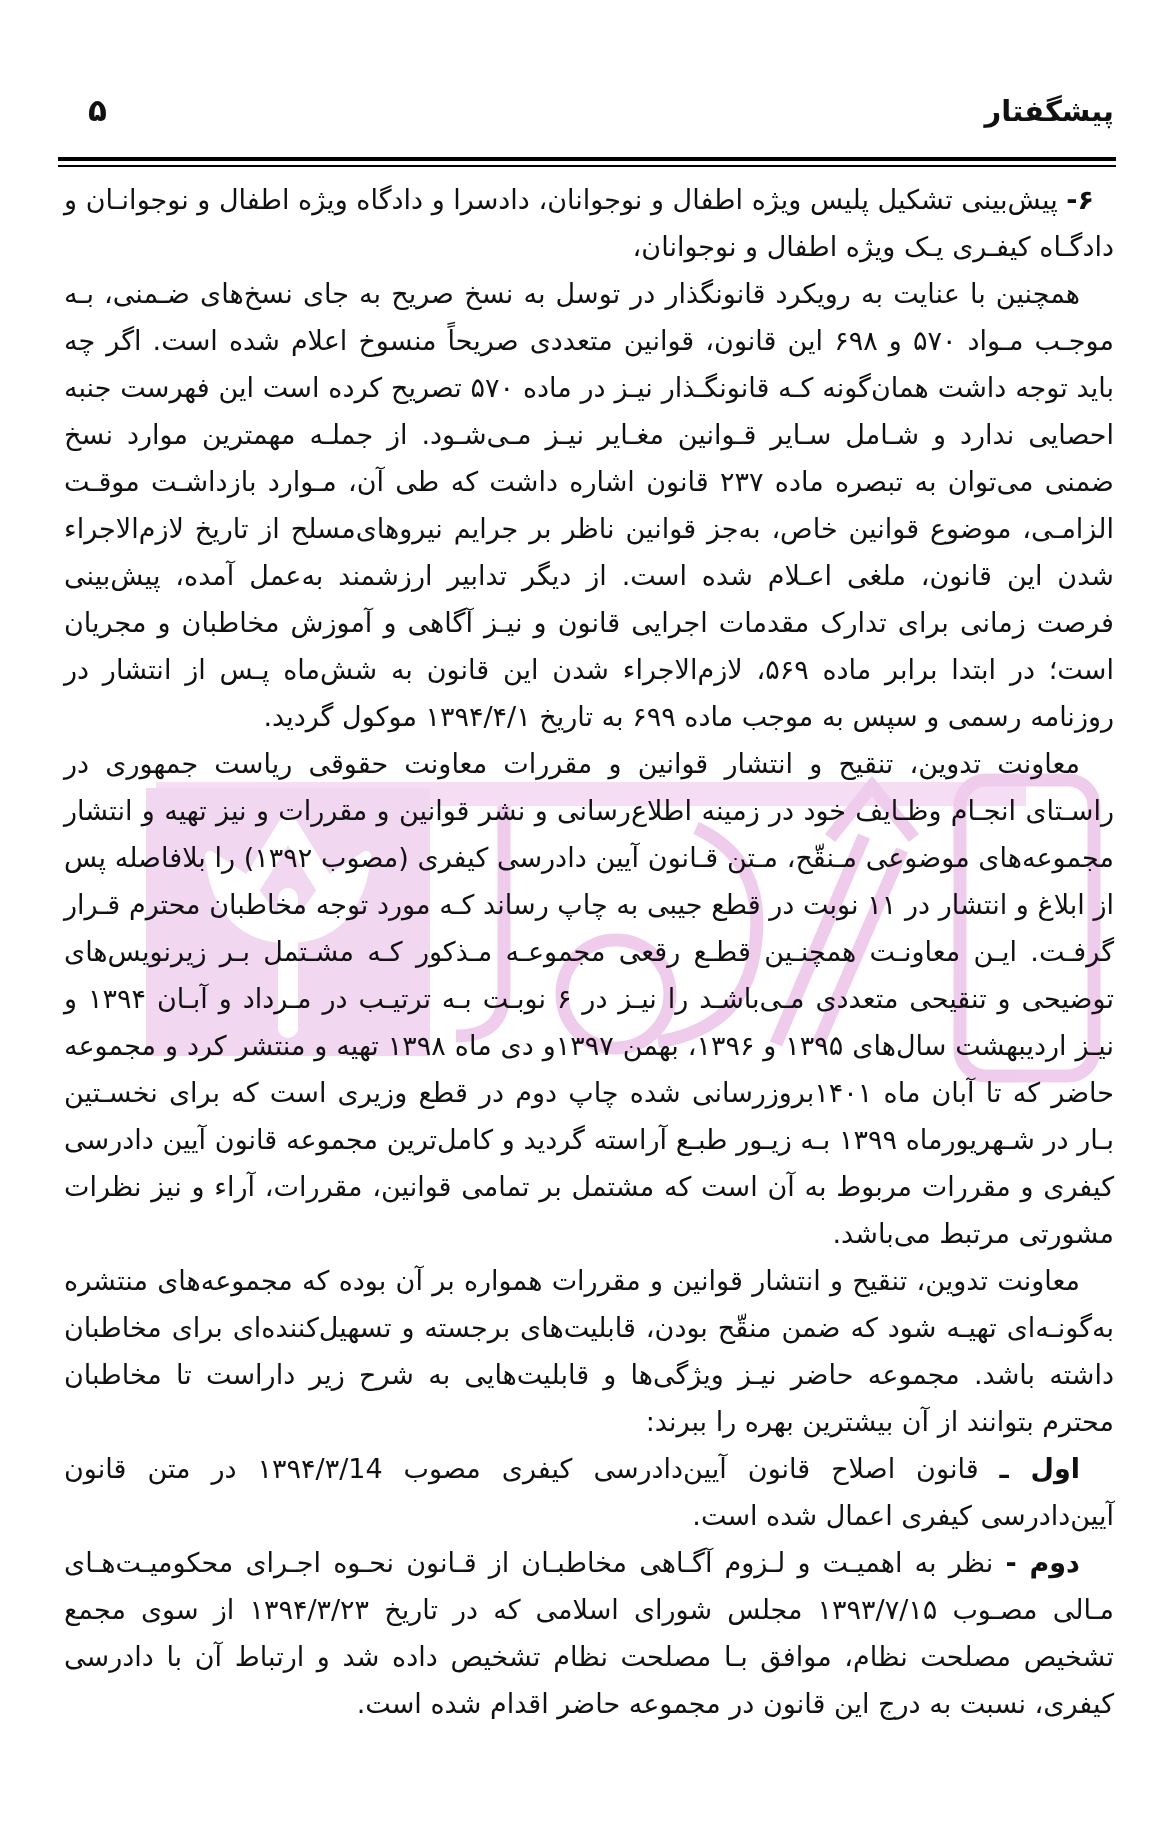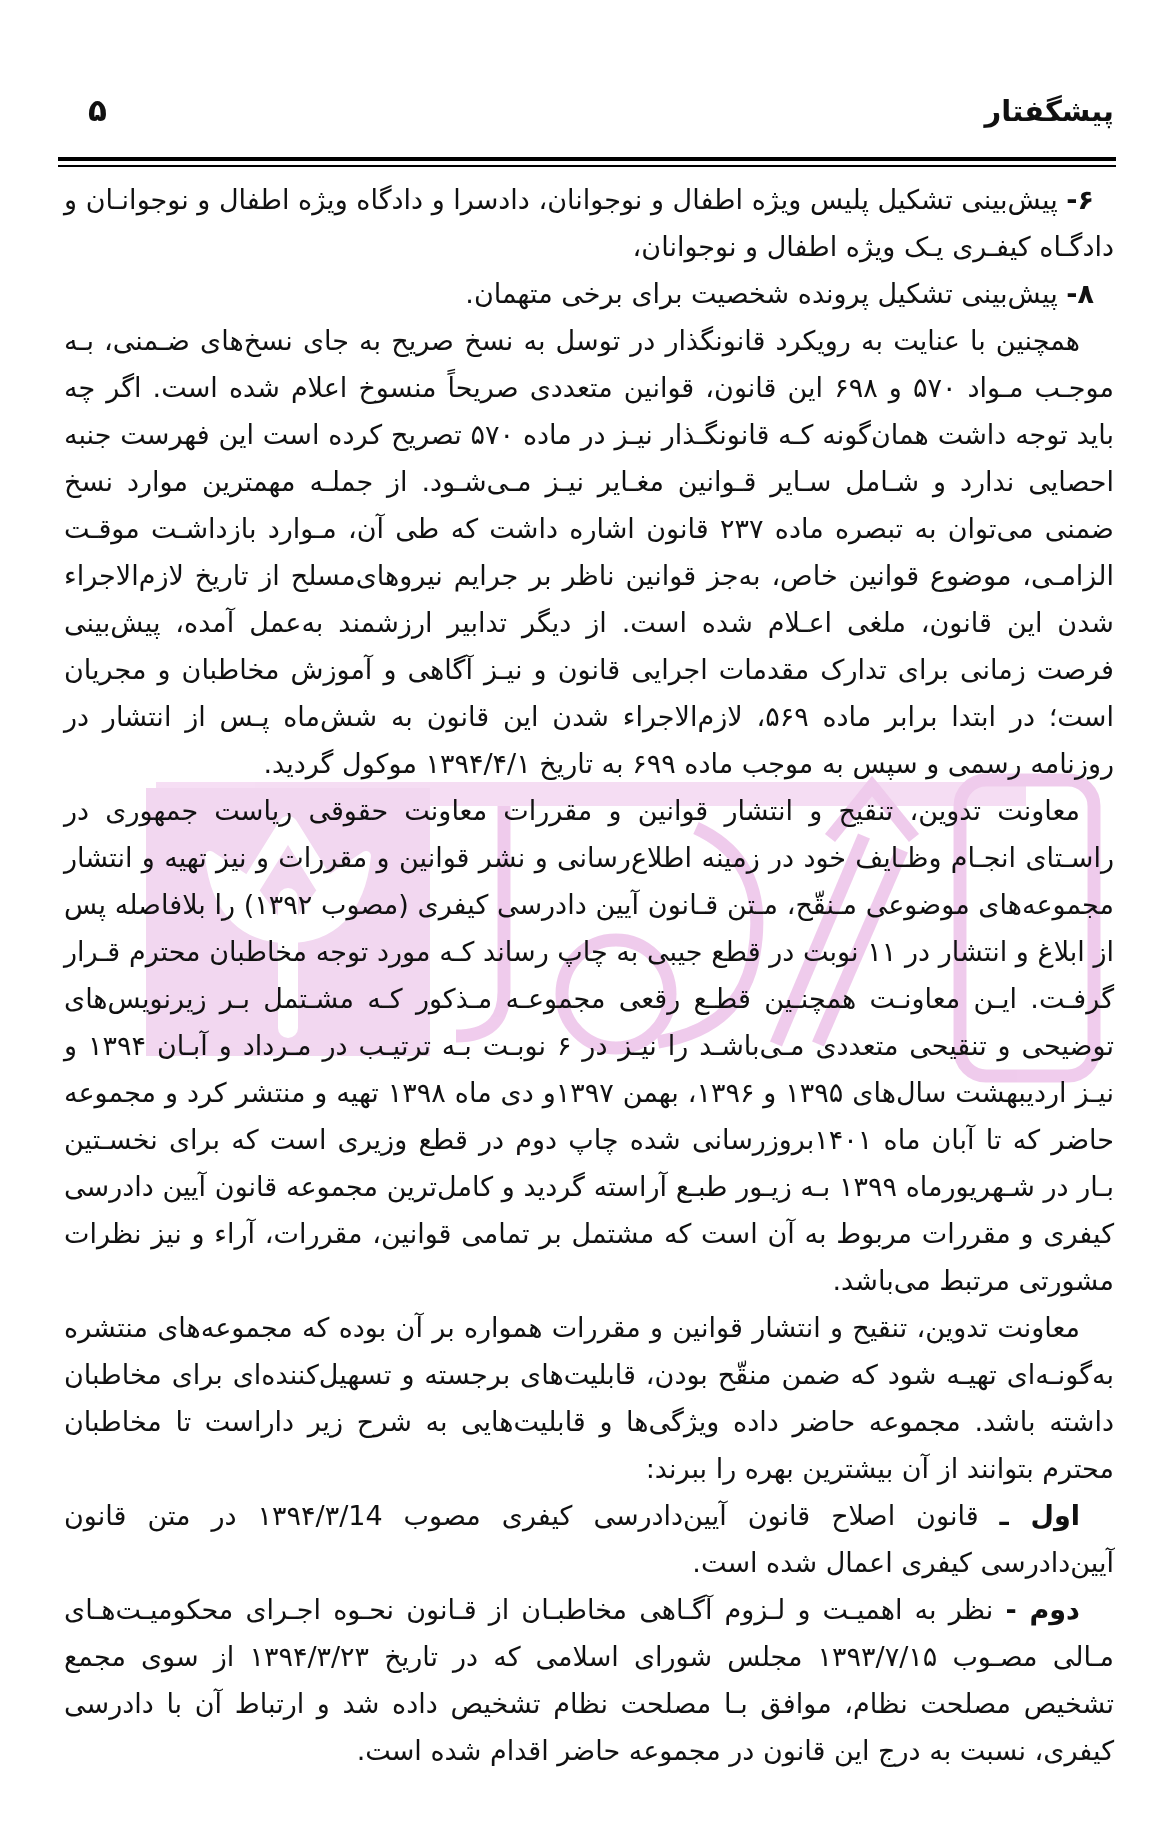--- a/index.html
+++ b/index.html
@@ -71,22 +71,21 @@
     <g stroke="#ffffff" stroke-width="20" fill="none" stroke-linecap="round" stroke-linejoin="round">
       <path d="M 212 340 V 210"></path>
       <path d="M 212 250 C 170 250 140 225 134 168 L 170 192 Z" fill="#ffffff" stroke-width="10"></path>
       <path d="M 212 250 C 254 250 284 225 290 168 L 254 192 Z" fill="#ffffff" stroke-width="10"></path>
       <path d="M 176 196 L 212 138 L 248 196"></path>
     </g>
   </svg>
 
   <div class="body-text">
     <p class="item"><b class="lead">۶-</b> <span>پیش‌بینی تشکیل پلیس ویژه اطفال و نوجوانان، دادسرا و دادگاه ویژه اطفال و نوجوانـان و دادگـاه کیفـری یـک ویژه اطفال و نوجوانان،</span></p>
-    <p class="item"><b class="lead">۸-</b> <span>پیش‌بینی تشکیل پرونده شخصیت برای برخی متهمان.</span></p>
     <p class="par"><span>همچنین با عنایت به رویکرد قانونگذار در توسل به نسخ صریح به جای نسخ‌های ضـمنی، بـه موجـب مـواد ۵۷۰ و ۶۹۸ این قانون، قوانین متعددی صریحاً منسوخ اعلام شده است. اگر چه باید توجه داشت همان‌گونه کـه قانونگـذار نیـز در ماده ۵۷۰ تصریح کرده است این فهرست جنبه احصایی ندارد و شـامل سـایر قـوانین مغـایر نیـز مـی‌شـود. از جملـه مهمترین موارد نسخ ضمنی می‌توان به تبصره ماده ۲۳۷ قانون اشاره داشت که طی آن، مـوارد بازداشـت موقـت الزامـی، موضوع قوانین خاص، به‌جز قوانین ناظر بر جرایم نیروهای‌مسلح از تاریخ لازم‌الاجراء شدن این قانون، ملغی اعـلام شده است. از دیگر تدابیر ارزشمند به‌عمل آمده، پیش‌بینی فرصت زمانی برای تدارک مقدمات اجرایی قانون و نیـز آگاهی و آموزش مخاطبان و مجریان است؛ در ابتدا برابر ماده ۵۶۹، لازم‌الاجراء شدن این قانون به شش‌ماه پـس از انتشار در روزنامه رسمی و سپس به موجب ماده ۶۹۹ به تاریخ ۱۳۹۴/۴/۱ موکول گردید.</span></p>
     <p class="par"><span>معاونت تدوین، تنقیح و انتشار قوانین و مقررات معاونت حقوقی ریاست جمهوری در راسـتای انجـام وظـایف خود در زمینه اطلاع‌رسانی و نشر قوانین و مقررات و نیز تهیه و انتشار مجموعه‌های موضوعی مـنقّح، مـتن قـانون آیین دادرسی کیفری (مصوب ۱۳۹۲) را بلافاصله پس از ابلاغ و انتشار در ۱۱ نوبت در قطع جیبی به چاپ رساند کـه مورد توجه مخاطبان محترم قـرار گرفـت. ایـن معاونـت همچنـین قطـع رقعی مجموعـه مـذکور کـه مشـتمل بـر زیرنویس‌های توضیحی و تنقیحی متعددی مـی‌باشـد را نیـز در ۶ نوبـت بـه ترتیـب در مـرداد و آبـان ۱۳۹۴ و نیـز اردیبهشت سال‌های ۱۳۹۵ و ۱۳۹۶، بهمن ۱۳۹۷و دی ماه ۱۳۹۸ تهیه و منتشر کرد و مجموعه حاضر که تا آبان ماه ۱۴۰۱بروزرسانی شده چاپ دوم در قطع وزیری است که برای نخسـتین بـار در شـهریورماه ۱۳۹۹ بـه زیـور طبـع آراسته گردید و کامل‌ترین مجموعه قانون آیین دادرسی کیفری و مقررات مربوط به آن است که مشتمل بر تمامی قوانین، مقررات، آراء و نیز نظرات مشورتی مرتبط می‌باشد.</span></p>
-    <p class="par"><span>معاونت تدوین، تنقیح و انتشار قوانین و مقررات همواره بر آن بوده که مجموعه‌های منتشره به‌گونـه‌ای تهیـه شود که ضمن منقّح بودن، قابلیت‌های برجسته و تسهیل‌کننده‌ای برای مخاطبان داشته باشد. مجموعه حاضر داده ویژگی‌ها و قابلیت‌هایی به شرح زیر داراست تا مخاطبان محترم بتوانند از آن بیشترین بهره را ببرند:</span></p>
+    <p class="par"><span>معاونت تدوین، تنقیح و انتشار قوانین و مقررات همواره بر آن بوده که مجموعه‌های منتشره به‌گونـه‌ای تهیـه شود که ضمن منقّح بودن، قابلیت‌های برجسته و تسهیل‌کننده‌ای برای مخاطبان داشته باشد. مجموعه حاضر نیـز ویژگی‌ها و قابلیت‌هایی به شرح زیر داراست تا مخاطبان محترم بتوانند از آن بیشترین بهره را ببرند:</span></p>
     <p class="par"><b class="lead">اول ـ</b> <span>قانون اصلاح قانون آیین‌دادرسی کیفری مصوب ۱۳۹۴/۳/14 در متن قانون آیین‌دادرسی کیفری اعمال شده است.</span></p>
     <p class="par"><b class="lead">دوم -</b> <span>نظر به اهمیـت و لـزوم آگـاهی مخاطبـان از قـانون نحـوه اجـرای محکومیـت‌هـای مـالی مصـوب ۱۳۹۳/۷/۱۵ مجلس شورای اسلامی که در تاریخ ۱۳۹۴/۳/۲۳ از سوی مجمع تشخیص مصلحت نظام، موافق بـا مصلحت نظام تشخیص داده شد و ارتباط آن با دادرسی کیفری، نسبت به درج این قانون در مجموعه حاضر اقدام شده است.</span></p>
 
   </div>
 
 </div>
 
 </body></html>

